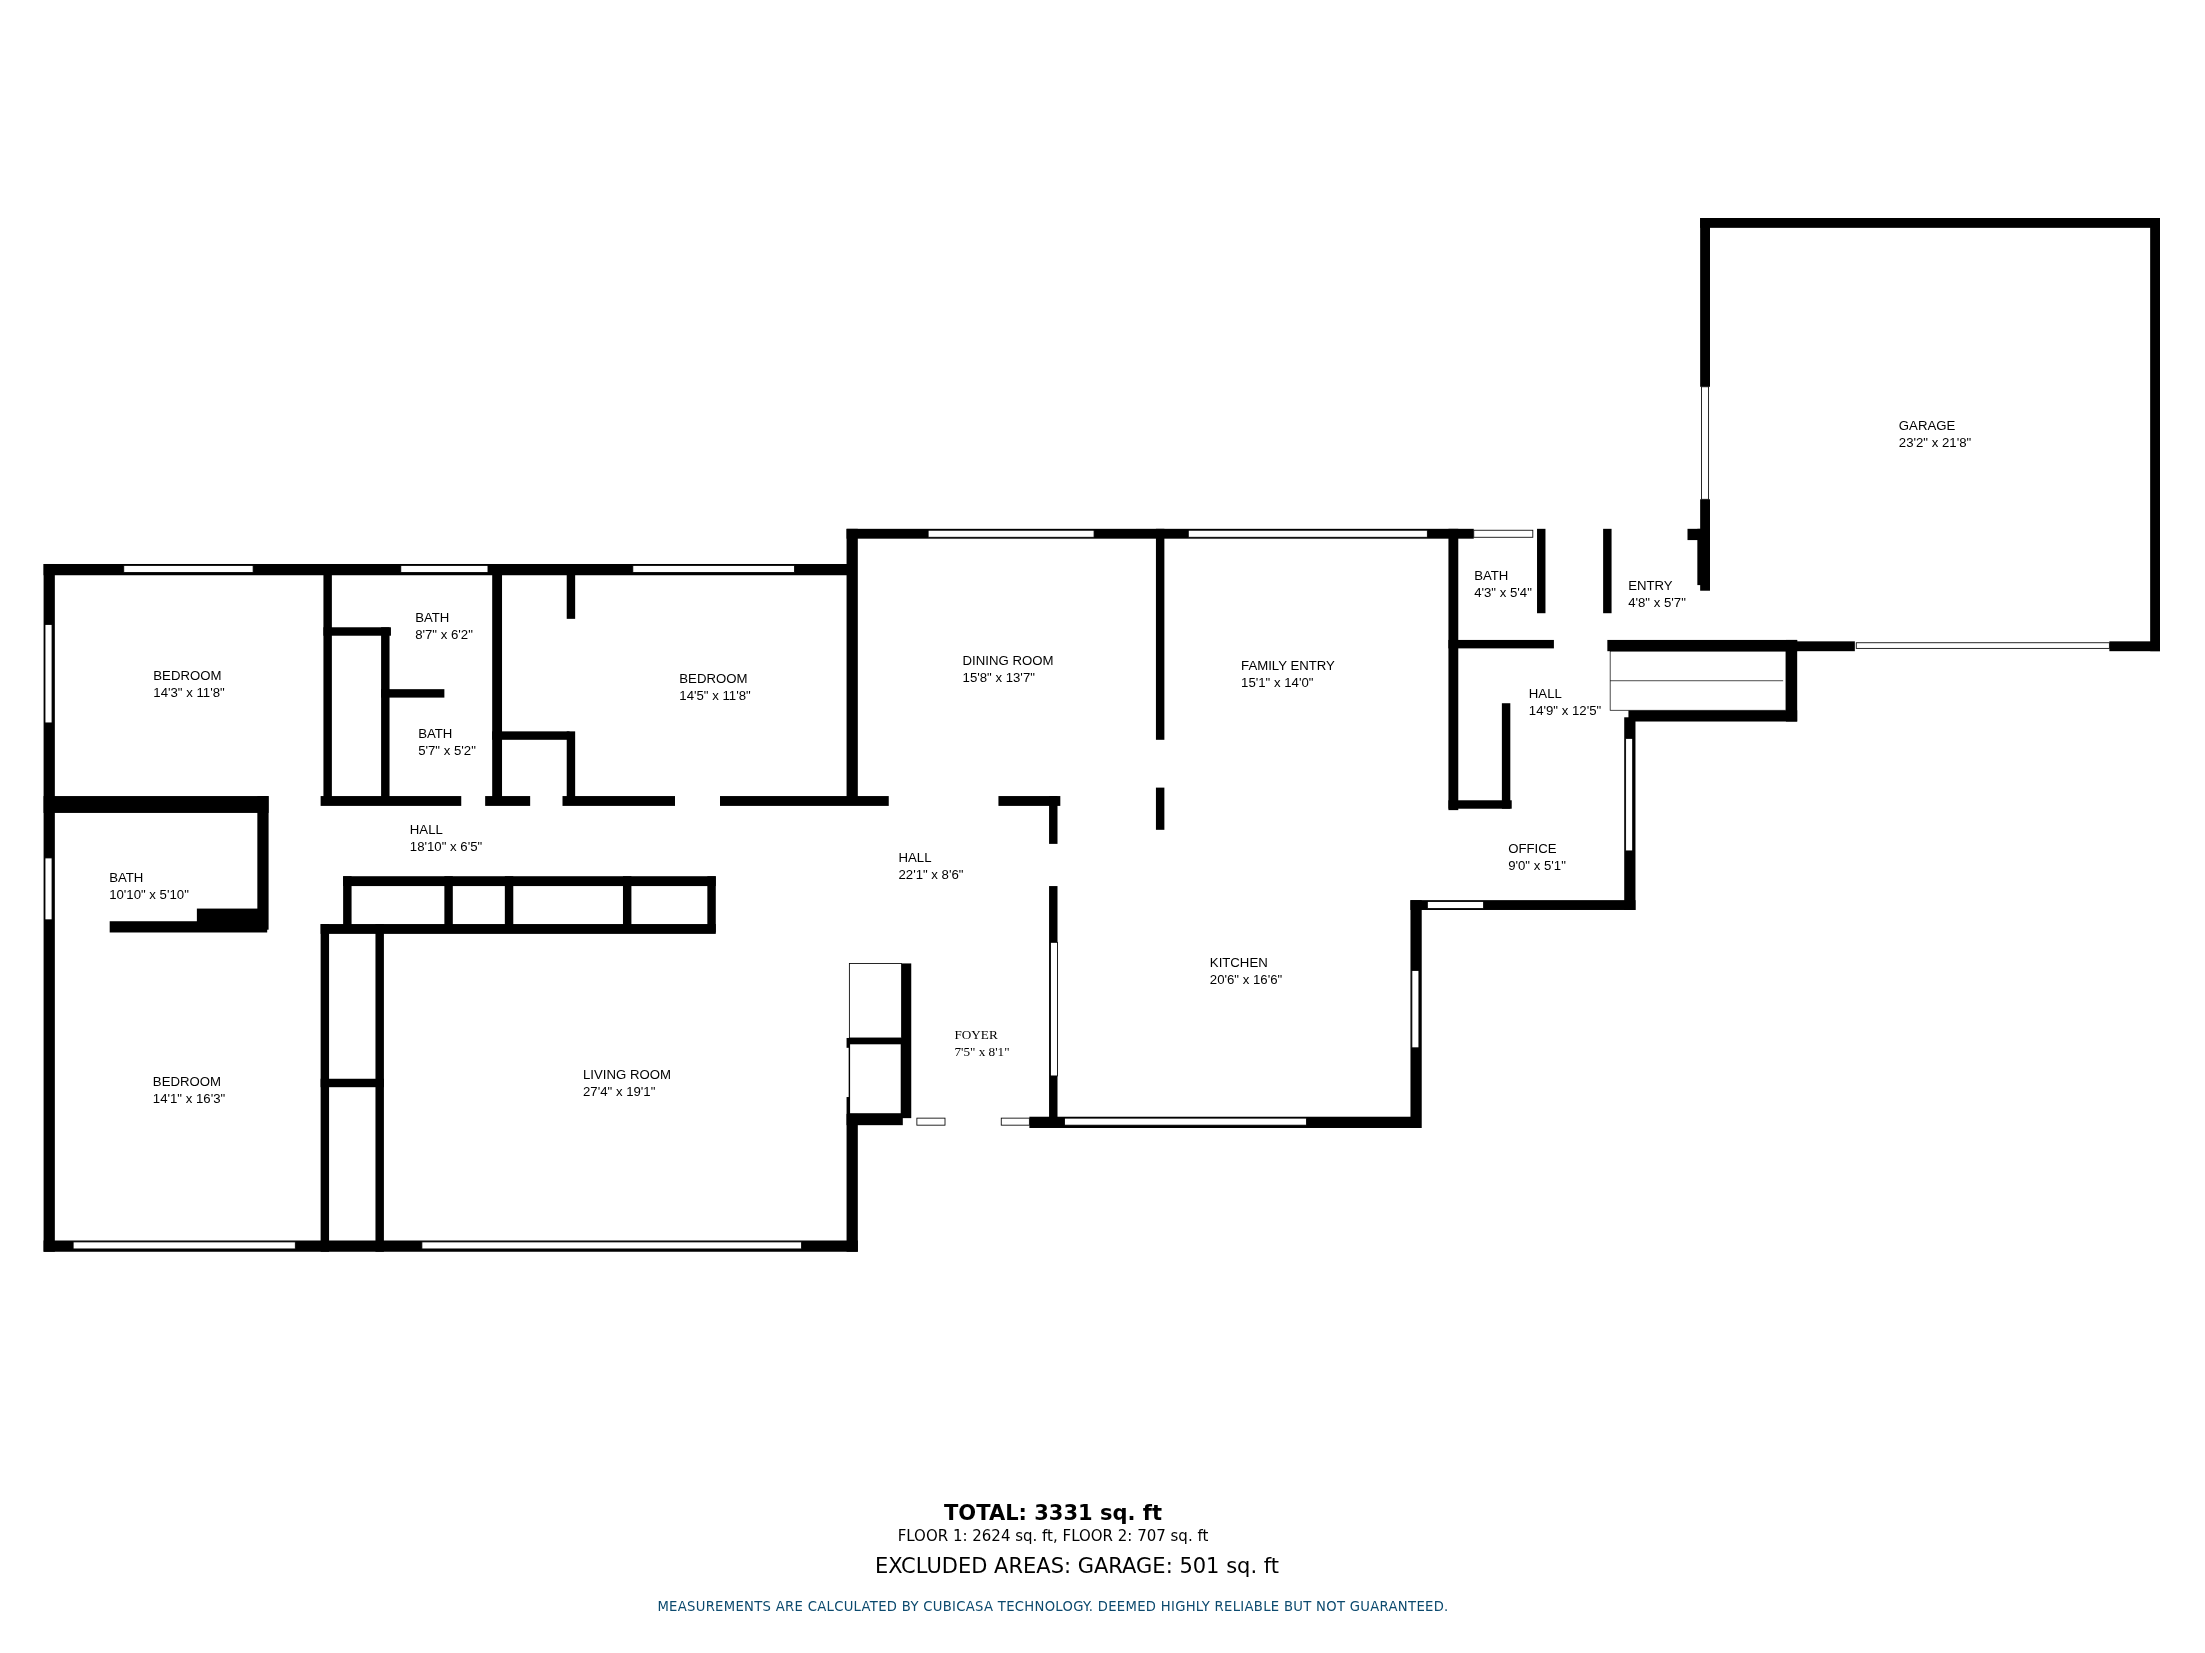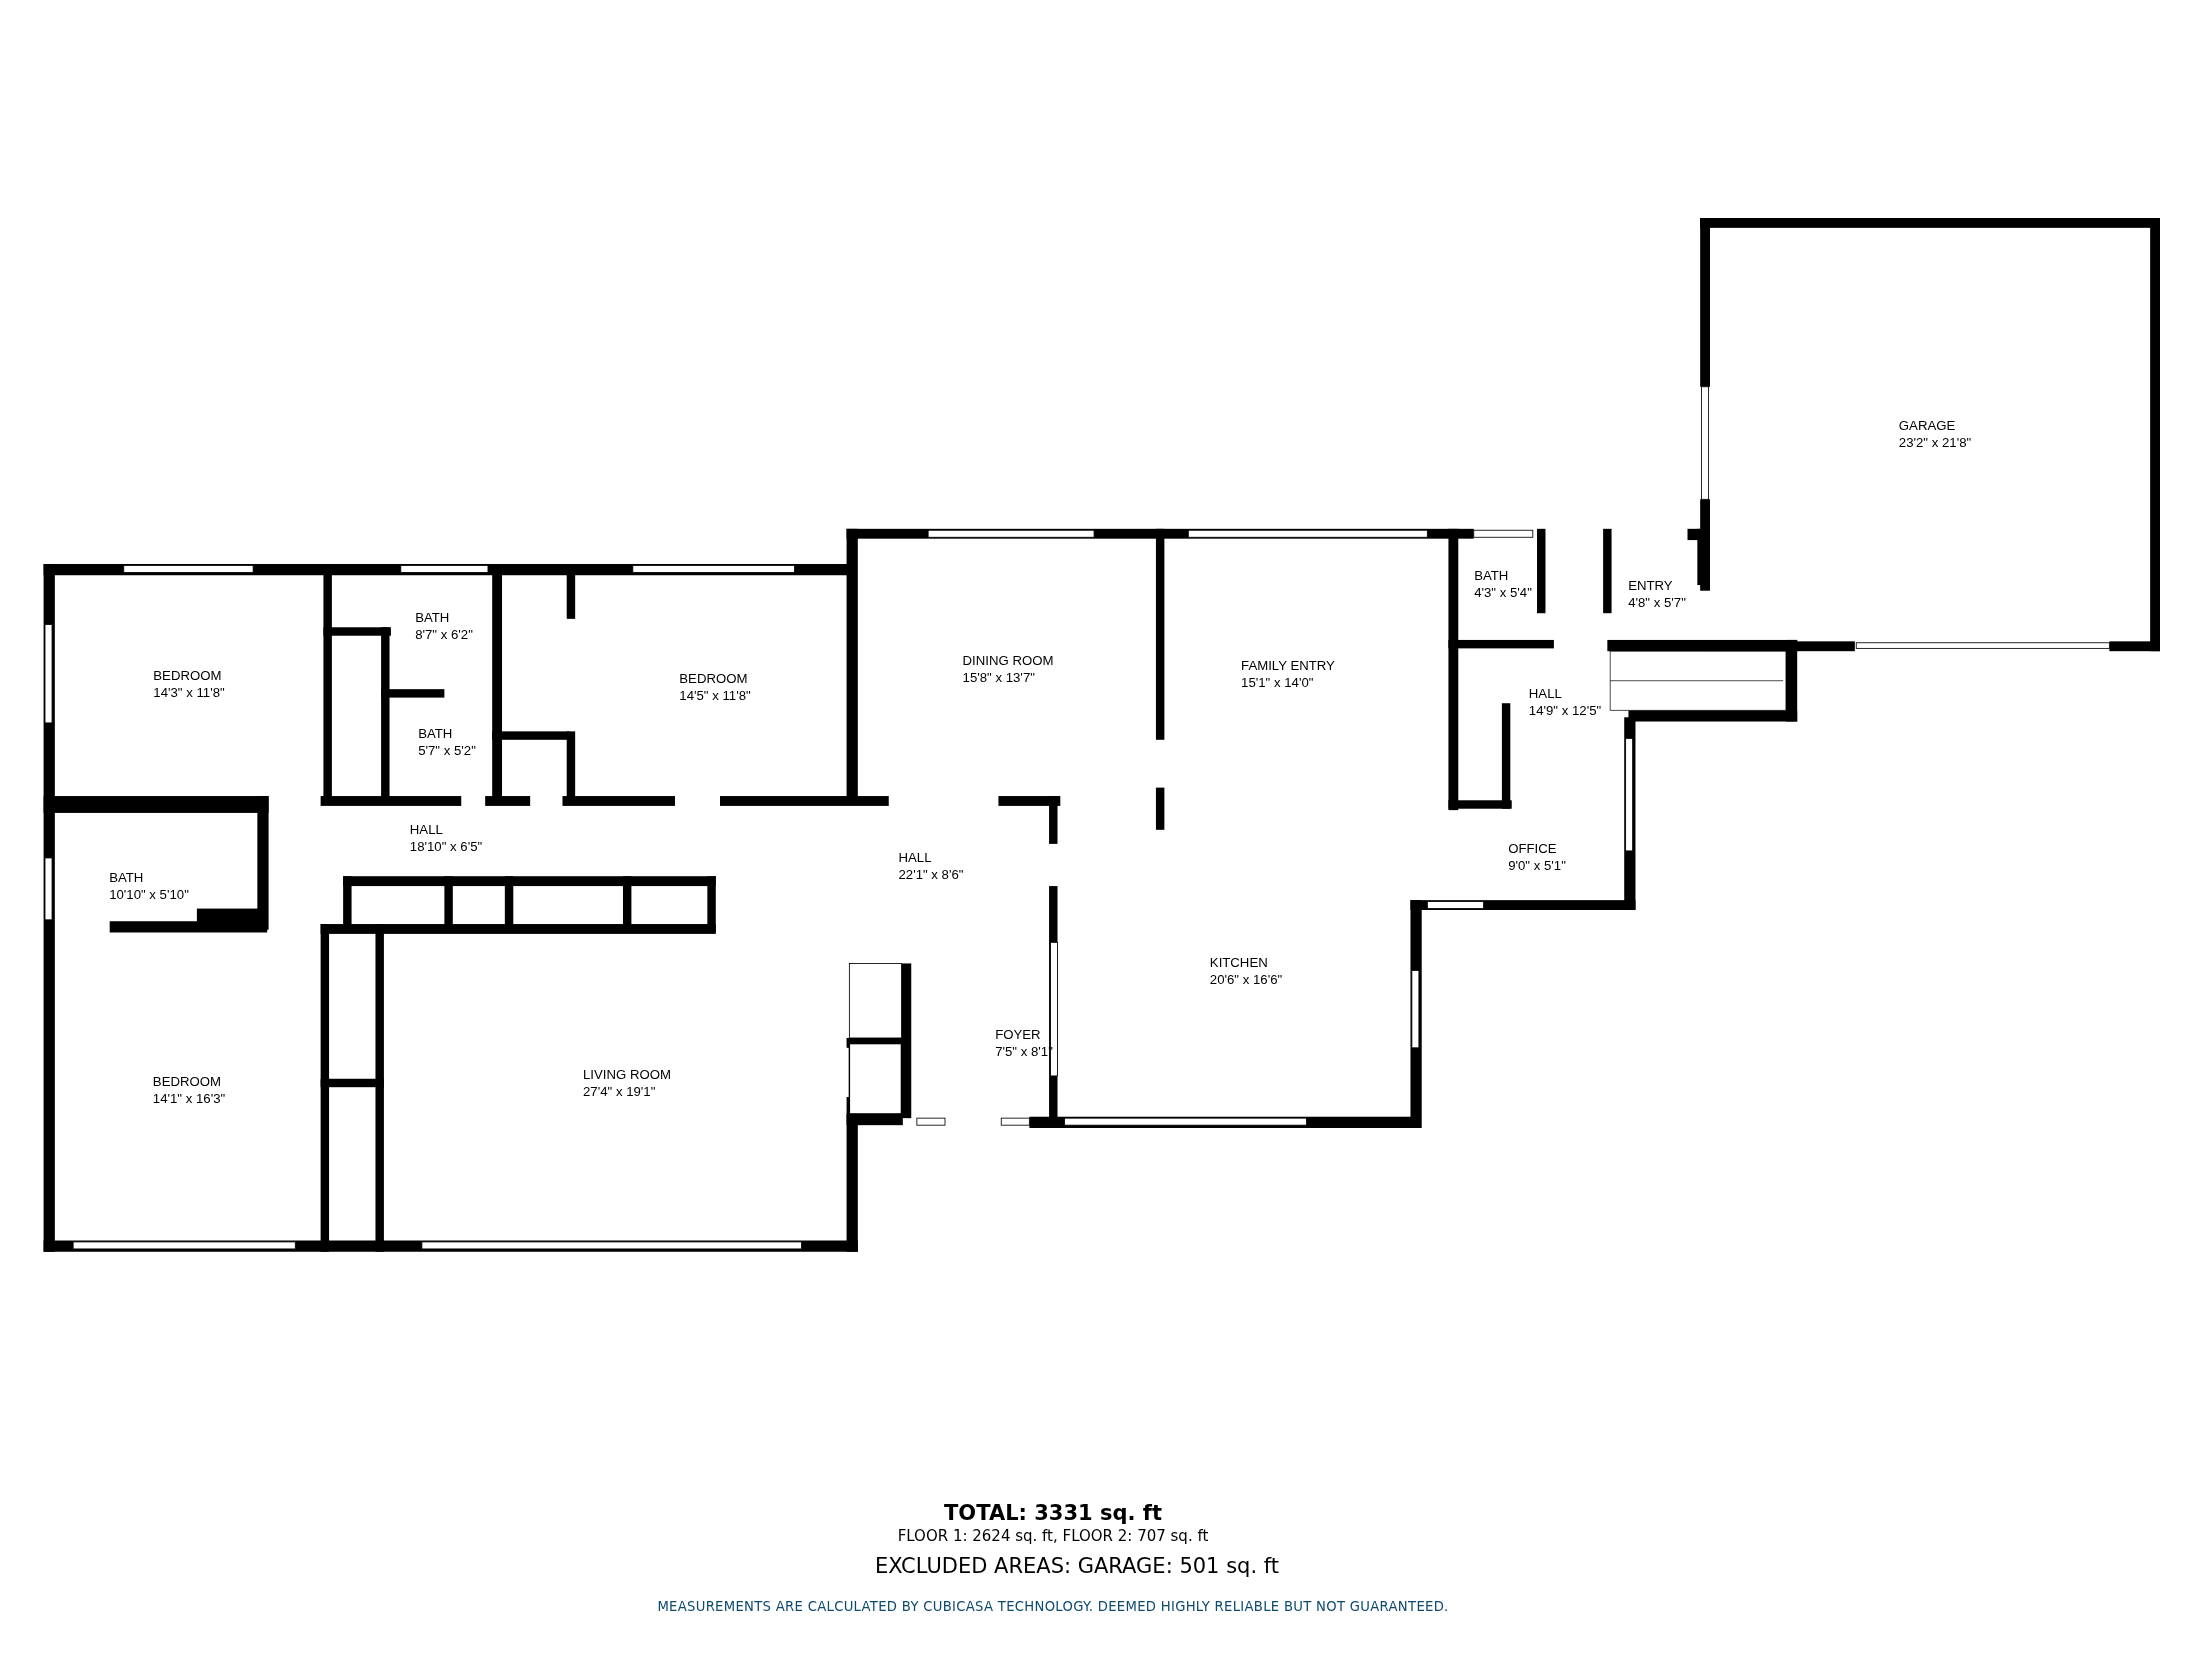--- a/index.html
+++ b/index.html
@@ -176,21 +176,21 @@
       <span class="dim">18'10" x 6'5"</span>
     </div>
     <div class="room-label" style="left: 931px; top: 866px;">
       <span class="name">HALL</span>
       <span class="dim">22'1" x 8'6"</span>
     </div>
     <div class="room-label" style="left: 1246px; top: 963px; margin-top: 8px;">
       <span class="name">KITCHEN</span>
       <span class="dim">20'6" x 16'6"</span>
     </div>
-    <div class="room-label" style="left: 1024px; top: 1043px;">
+    <div class="room-label" style="left: 982px; top: 1043px; font-family: Liberation Serif, serif;">
       <span class="name">FOYER</span>
       <span class="dim">7'5" x 8'1"</span>
     </div>
     <div class="room-label" style="left: 189px; top: 1090px;">
       <span class="name">BEDROOM</span>
       <span class="dim">14'1" x 16'3"</span>
     </div>
     <div class="room-label" style="left: 627px; top: 1083px;">
       <span class="name">LIVING ROOM</span>
       <span class="dim">27'4" x 19'1"</span>

